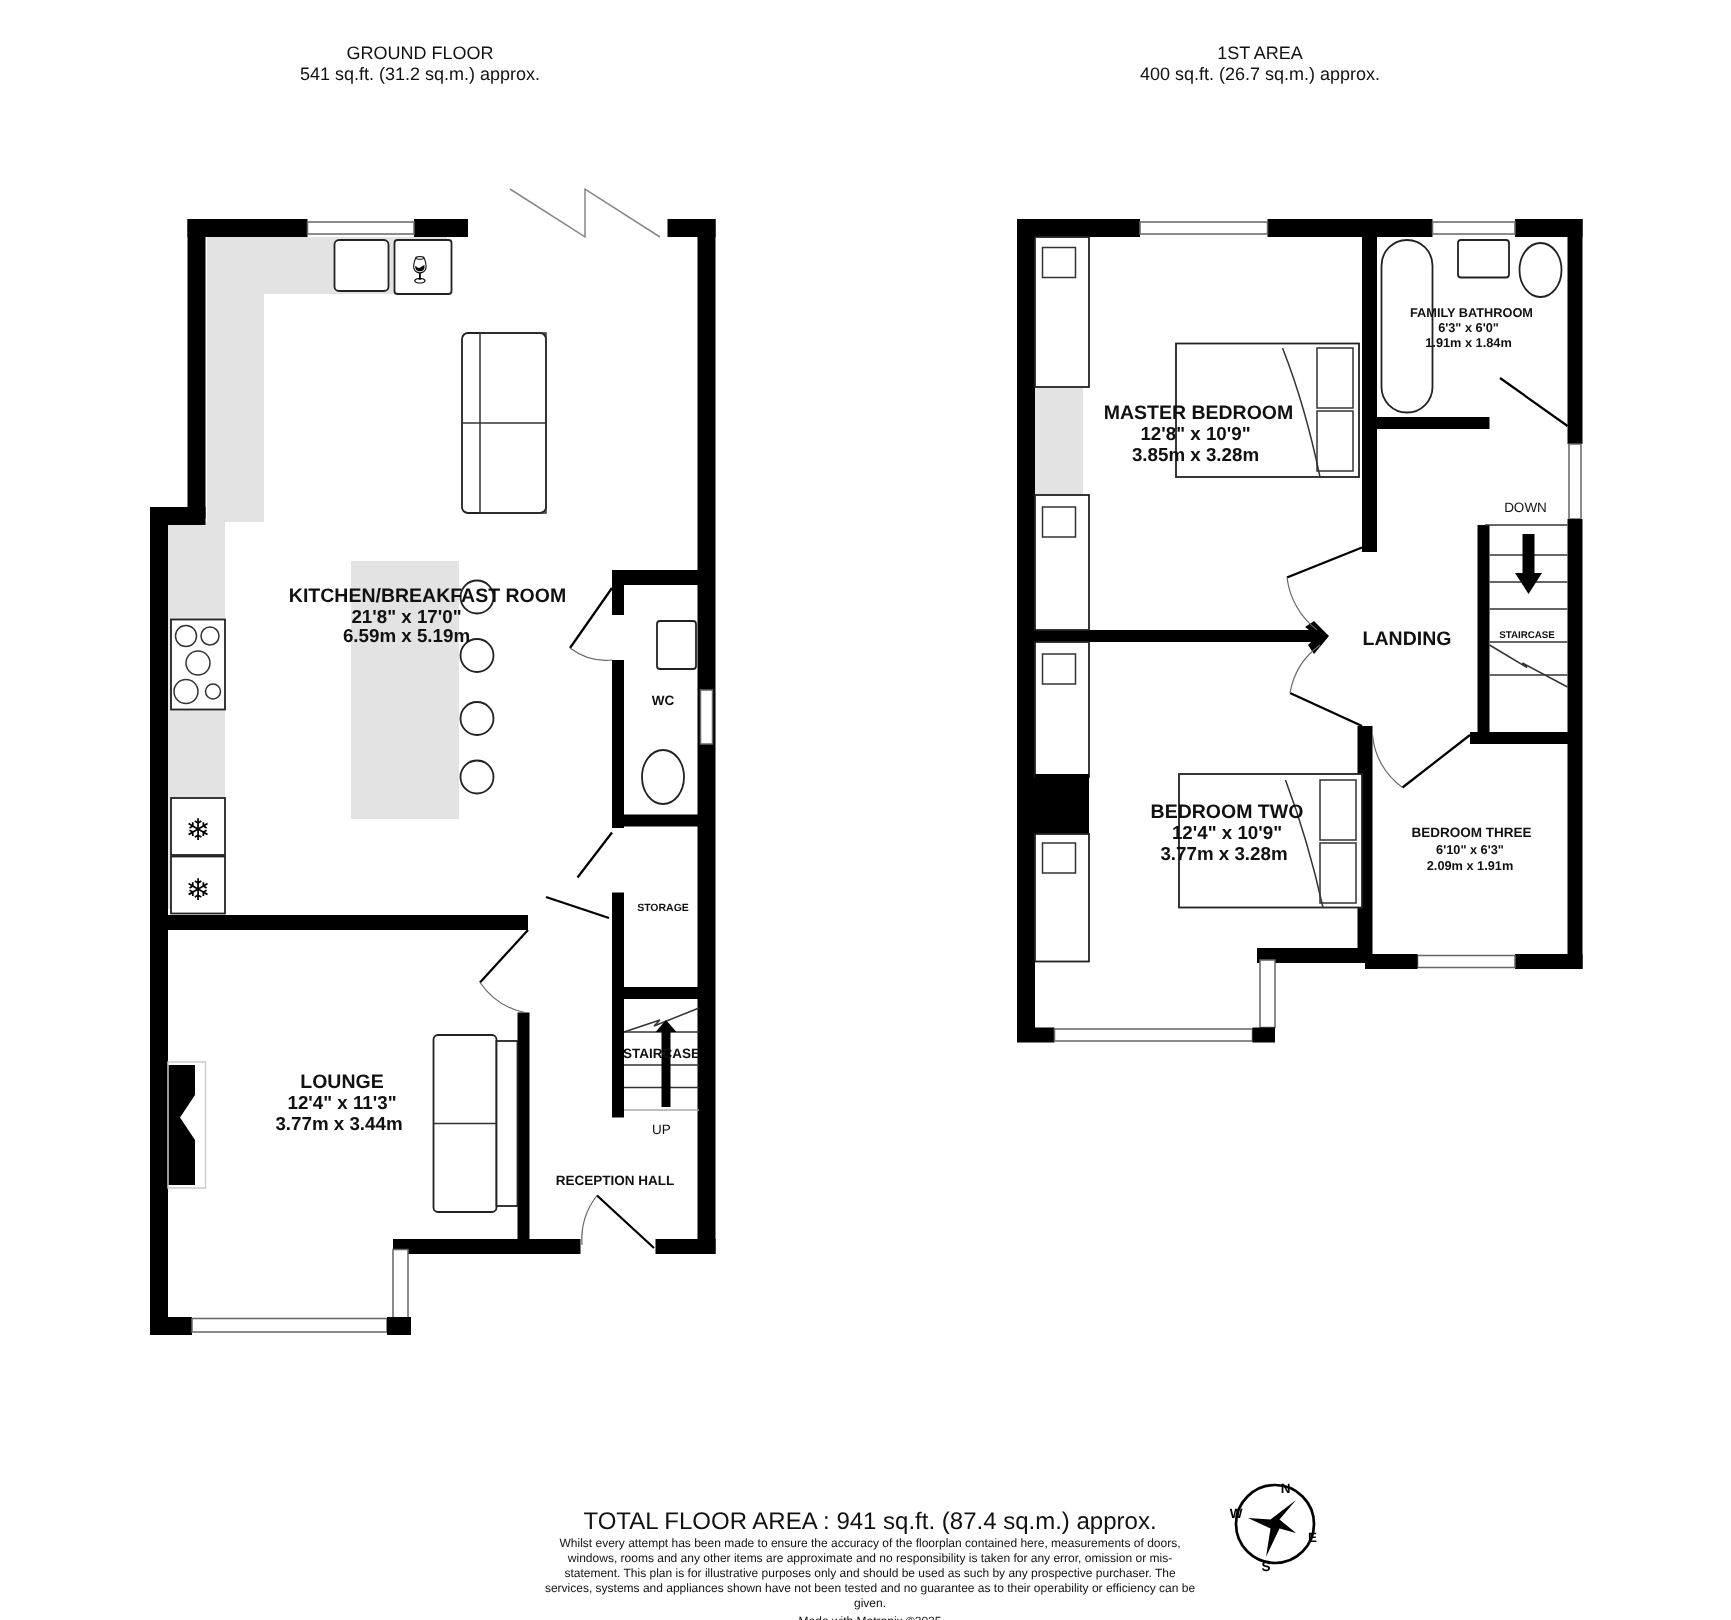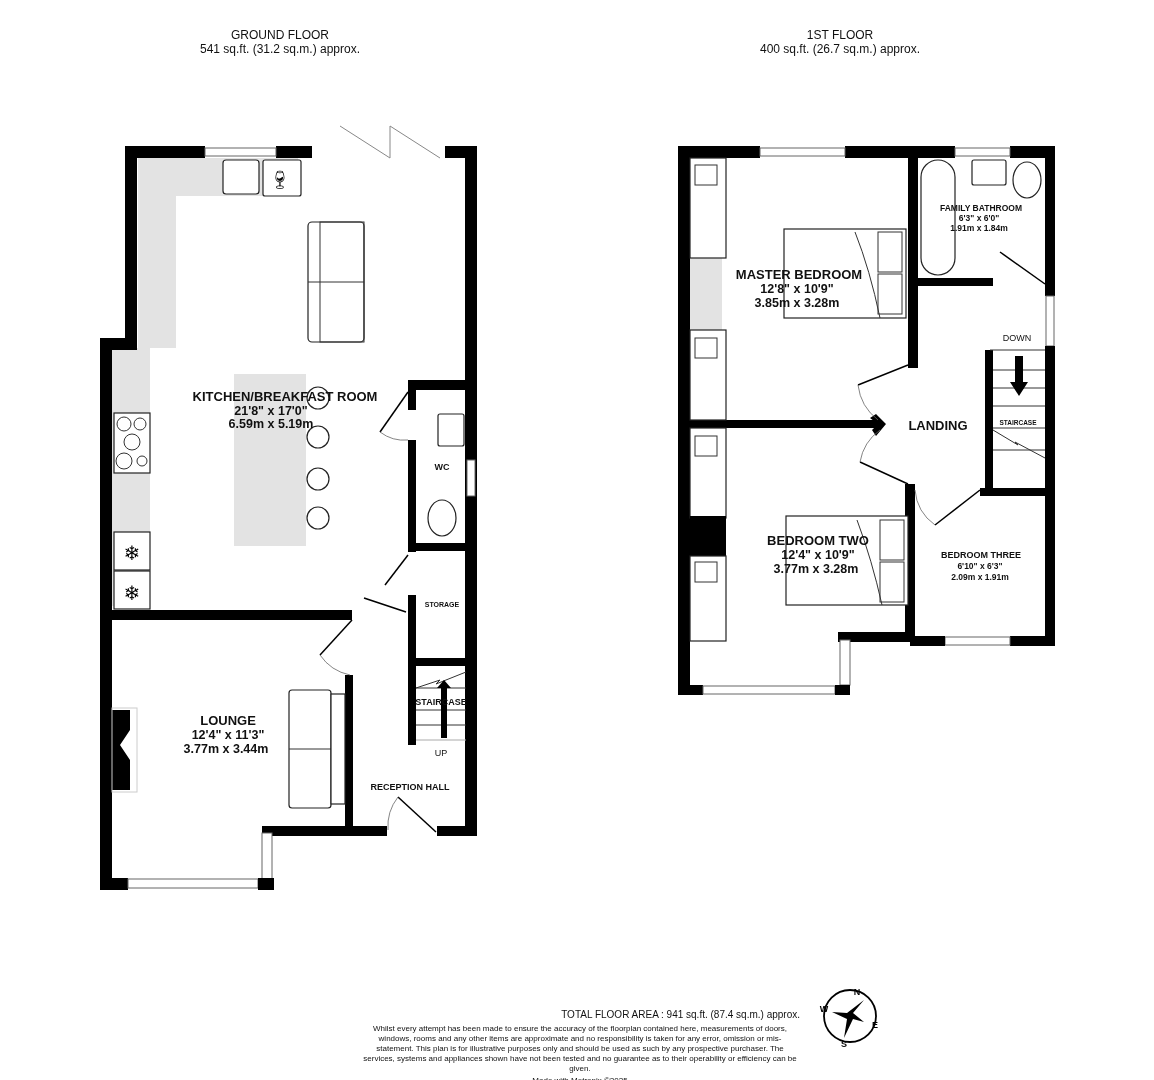--- a/index.html
+++ b/index.html
@@ -3,39 +3,39 @@
 <meta charset="utf-8">
 <style>
   html, body { margin: 0; padding: 0; background: #ffffff; }
   body { width: 1154px; height: 1080px; position: relative; overflow: hidden; font-family: "Liberation Sans", sans-serif; color: #111; }
   .floor-heading { position: absolute; text-align: center; font-size: 12px; line-height: 14px; color: #111; }
   .floor-heading .t { display: block; }
   svg.plan { position: absolute; left: 0; top: 0; }
   .room-label { font-family: "Liberation Sans", sans-serif; font-weight: bold; fill: #111; text-anchor: middle; }
   .small-label { font-family: "Liberation Sans", sans-serif; fill: #111; text-anchor: middle; }
   .footer { position: absolute; left: 360px; top: 1008px; width: 440px; text-align: center; }
-  .footer .total { font-size: 10px; line-height: 14px; text-align: right; }
+  .footer .total { font-size: 16px; line-height: 14px; }
   .footer .disc { font-size: 8px; line-height: 10px; margin-top: 2px; }
   .wall { fill: #000; }
   .counter { fill: #e3e3e3; }
   .furn { fill: #fff; stroke: #222; stroke-width: 1.2; }
   .thin { fill: none; stroke: #333; stroke-width: 1; }
   .window { fill: #fff; stroke: #666; stroke-width: 1; }
   .door { fill: none; stroke: #000; stroke-width: 1.5; }
   .arc { fill: none; stroke: #666; stroke-width: 0.8; }
 </style>
 </head>
 <body>
 
 <div class="floor-heading" style="left:130px; top:28px; width:300px;">
   <span class="t">GROUND FLOOR</span>
   <span class="t">541 sq.ft. (31.2 sq.m.) approx.</span>
 </div>
 <div class="floor-heading" style="left:720px; top:28px; width:240px;">
-  <span class="t">1ST FLOOR</span>
+  <span class="t">1ST AREA</span>
   <span class="t">400 sq.ft. (26.7 sq.m.) approx.</span>
 </div>
 
 <svg class="plan" width="1154" height="1080" viewBox="0 0 1154 1080">
 
   <g>
 
     <rect class="counter" x="138" y="158" width="160" height="38"></rect>
     <rect class="counter" x="138" y="158" width="38" height="190"></rect>
     <rect class="counter" x="112" y="348" width="38" height="258"></rect>

